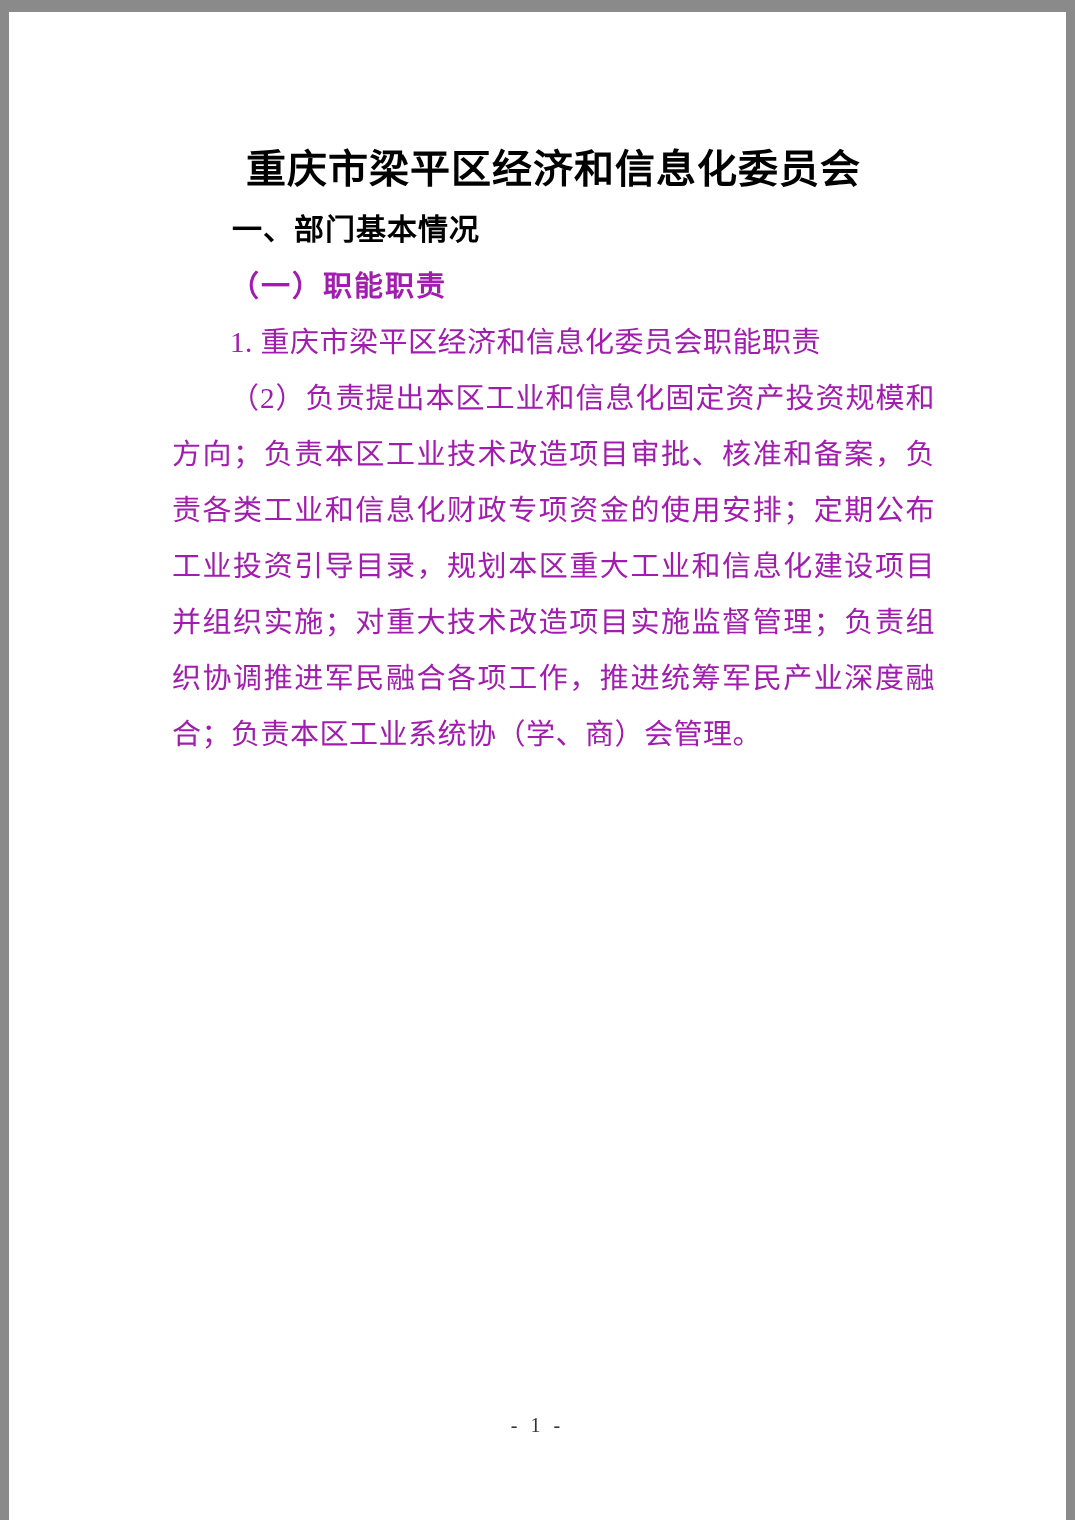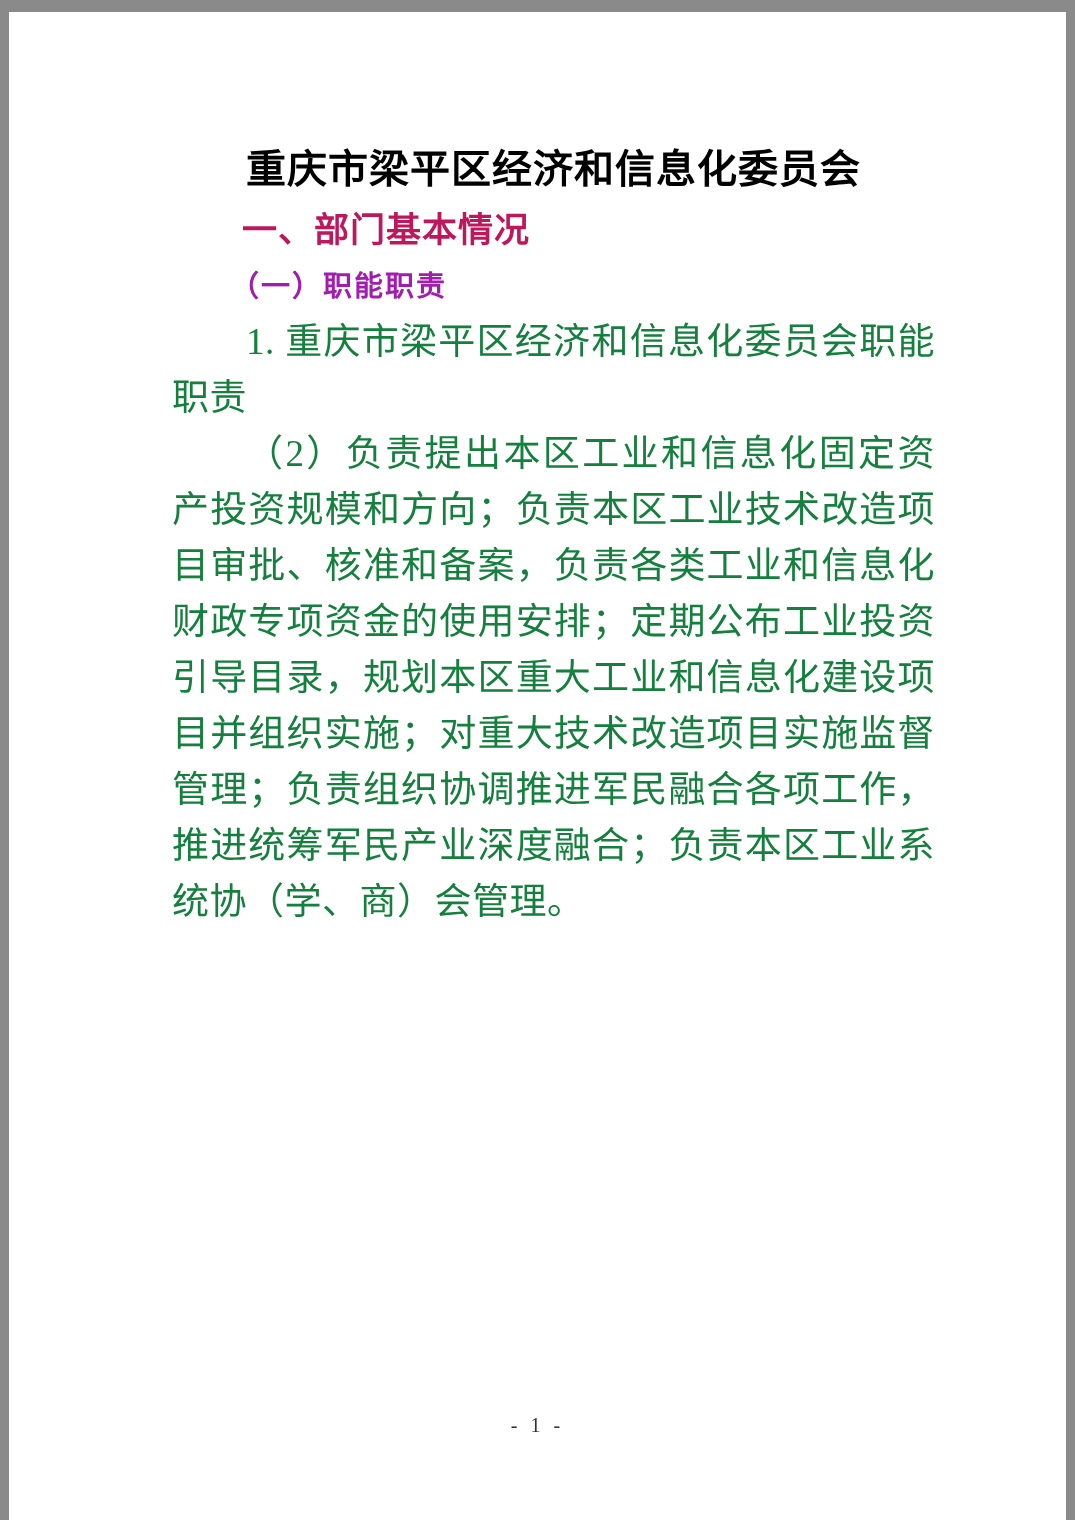--- a/index.html
+++ b/index.html
@@ -39,48 +39,48 @@
     margin: 0 0 0 0;
   }
   .doc-title .title-line {
     white-space: nowrap;
   }
 
   
   .h-section {
     font-family: "Liberation Sans", "DejaVu Sans", sans-serif;
     font-weight: 700;
-    font-size: 35px;
+    font-size: 30px;
     line-height: 56px;
     margin: 5px 0 0 0;
     text-indent: 2em;
-    color: #be185d;
+    color: #000000;
     letter-spacing: 1px;
   }
 
   
   .h-subsection {
     font-weight: 700;
     font-size: 29px;
     line-height: 56px;
     margin: 0;
     text-indent: 2em;
     color: #a21caf;
     letter-spacing: 2px;
   }
 
   
   .body-para {
-    font-size: 37px;
+    font-size: 29px;
     line-height: 56px;
     margin: 0;
     text-indent: 2em;
     text-align: justify;
     letter-spacing: 0.5px;
-    color: #15803d;
+    color: #a21caf;
     word-break: break-all;
   }
 
   
   .page-footer {
     position: absolute;
     left: 0;
     right: 0;
     top: 1402px;
     text-align: center;

